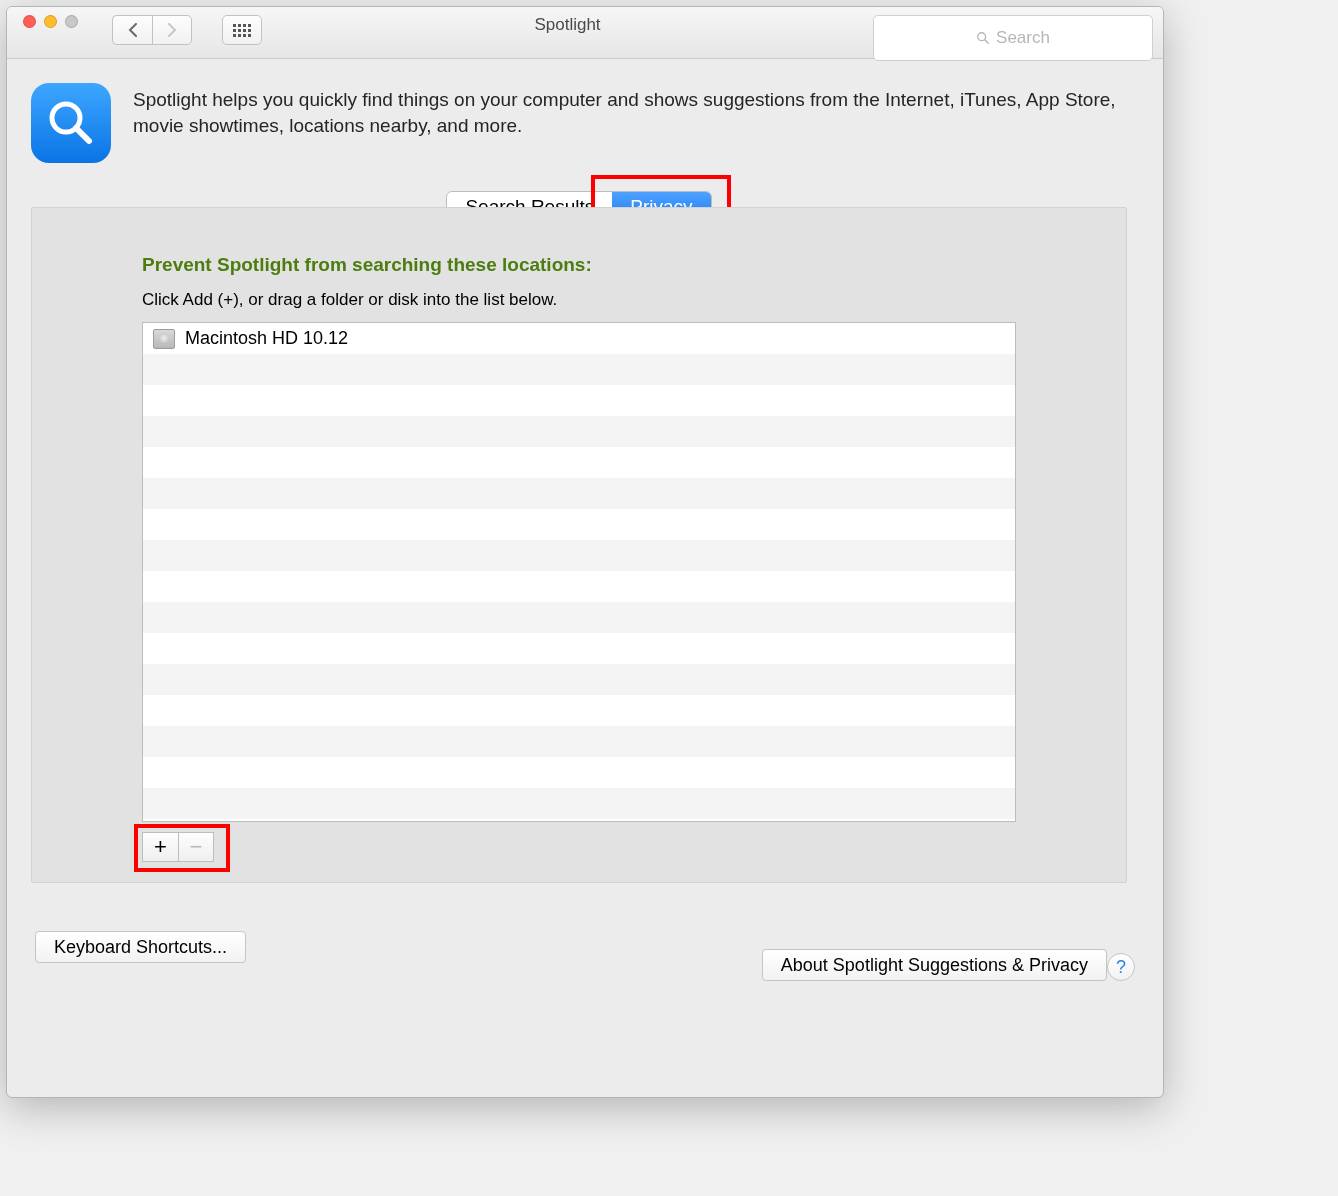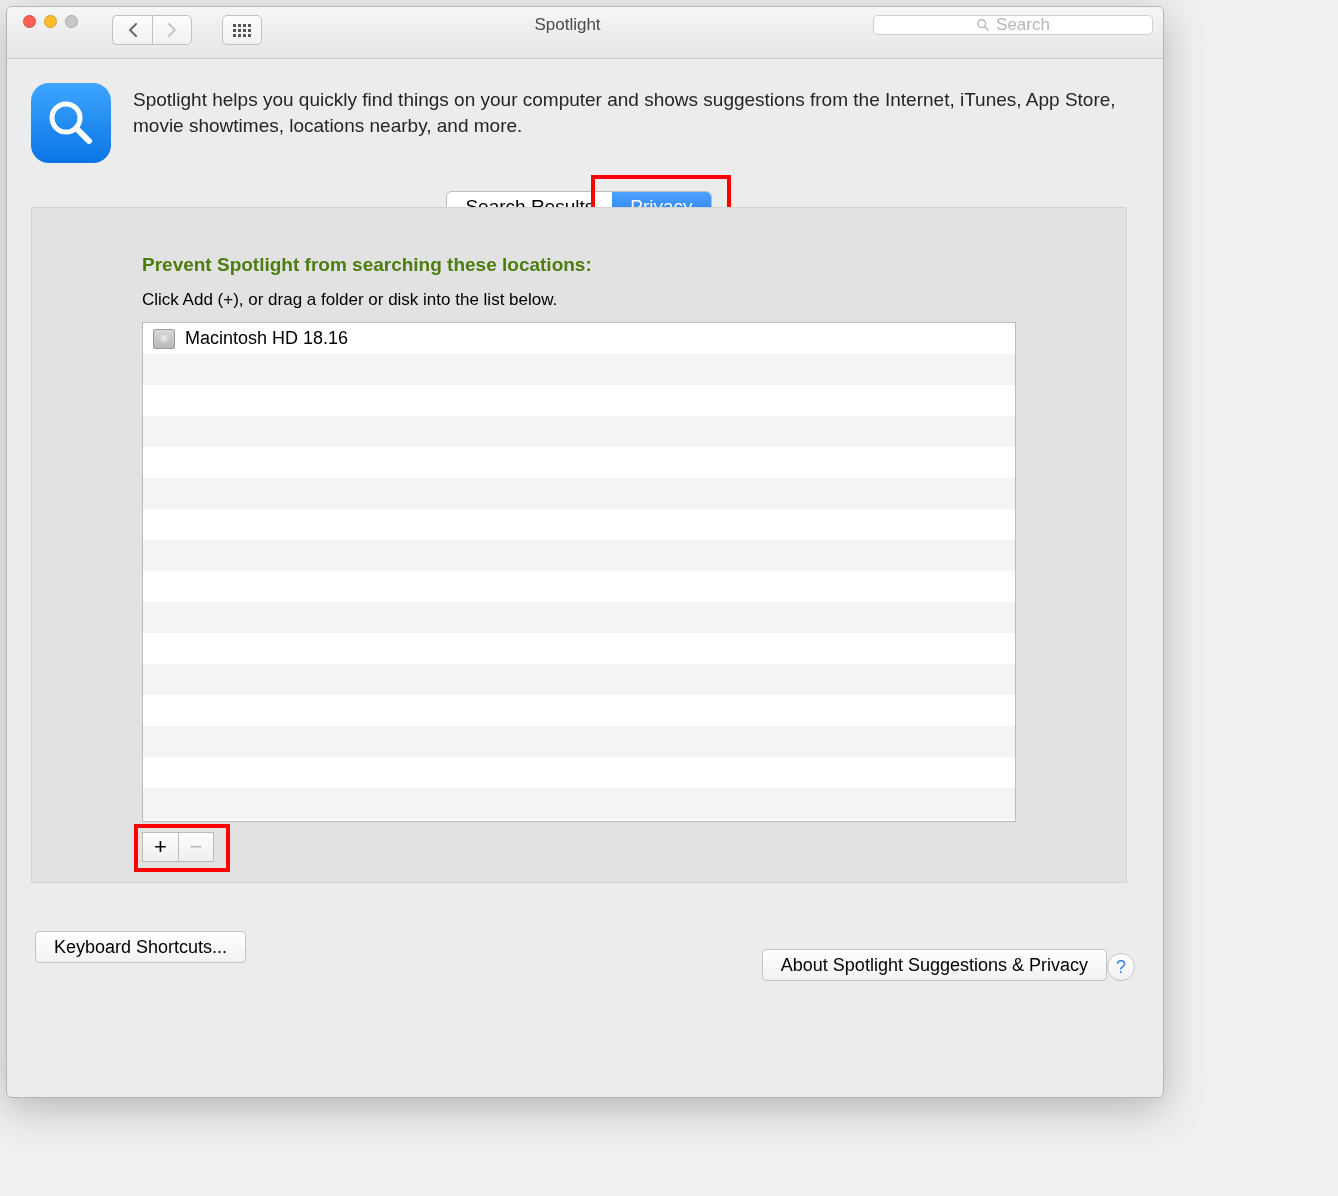--- a/index.html
+++ b/index.html
@@ -42,21 +42,21 @@
   .nav-btn:last-child{border-radius:0 5px 5px 0; color:#c8c8c8;}
   .grid-btn {
     width:40px; height:30px; background:linear-gradient(#fdfdfd,#f1f1f1);
     border:1px solid #c2c2c2; border-radius:5px; margin-left:6px;
     display:flex; align-items:center; justify-content:center;
   }
   .grid-icon{display:grid; grid-template-columns:repeat(4,3px); grid-template-rows:repeat(3,3px); gap:2px;}
   .grid-icon span{background:#555;}
   .title { flex:1; text-align:center; font-size:17px; color:#4a4a4a; }
   .search-box {
-    width:280px; height:20px; background:#fff; border:1px solid #cfcfcf; border-radius:5px;
+    width:280px; height:46px; background:#fff; border:1px solid #cfcfcf; border-radius:5px;
     display:flex; align-items:center; justify-content:center; gap:6px; color:#b6b6b6; font-size:17px;
   }
   .search-glass{width:14px;height:14px;}
   .content { padding: 24px 36px 12px 24px; }
   .header-row { display:flex; gap:22px; align-items:flex-start; }
   .spotlight-icon {
     width:80px; height:80px; border-radius:18px;
     background: linear-gradient(#3ea6ff,#0a74e6);
     display:flex; align-items:center; justify-content:center; flex-shrink:0;
   }
@@ -184,21 +184,21 @@
     </div>
 
     <div class="panel">
       <div class="panel-inner">
         <div class="panel-title">Prevent Spotlight from searching these locations:</div>
         <div class="panel-sub">Click Add (+), or drag a folder or disk into the list below.</div>
 
         <div class="listbox">
           <div class="list-row">
             <div class="hdd-icon"></div>
-            <span>Macintosh HD 18.16</span>
+            <span>Macintosh HD 10.12</span>
           </div>
           <div class="list-row alt"></div>
           <div class="list-row"></div>
           <div class="list-row alt"></div>
           <div class="list-row"></div>
           <div class="list-row alt"></div>
           <div class="list-row"></div>
           <div class="list-row alt"></div>
           <div class="list-row"></div>
           <div class="list-row alt"></div>

